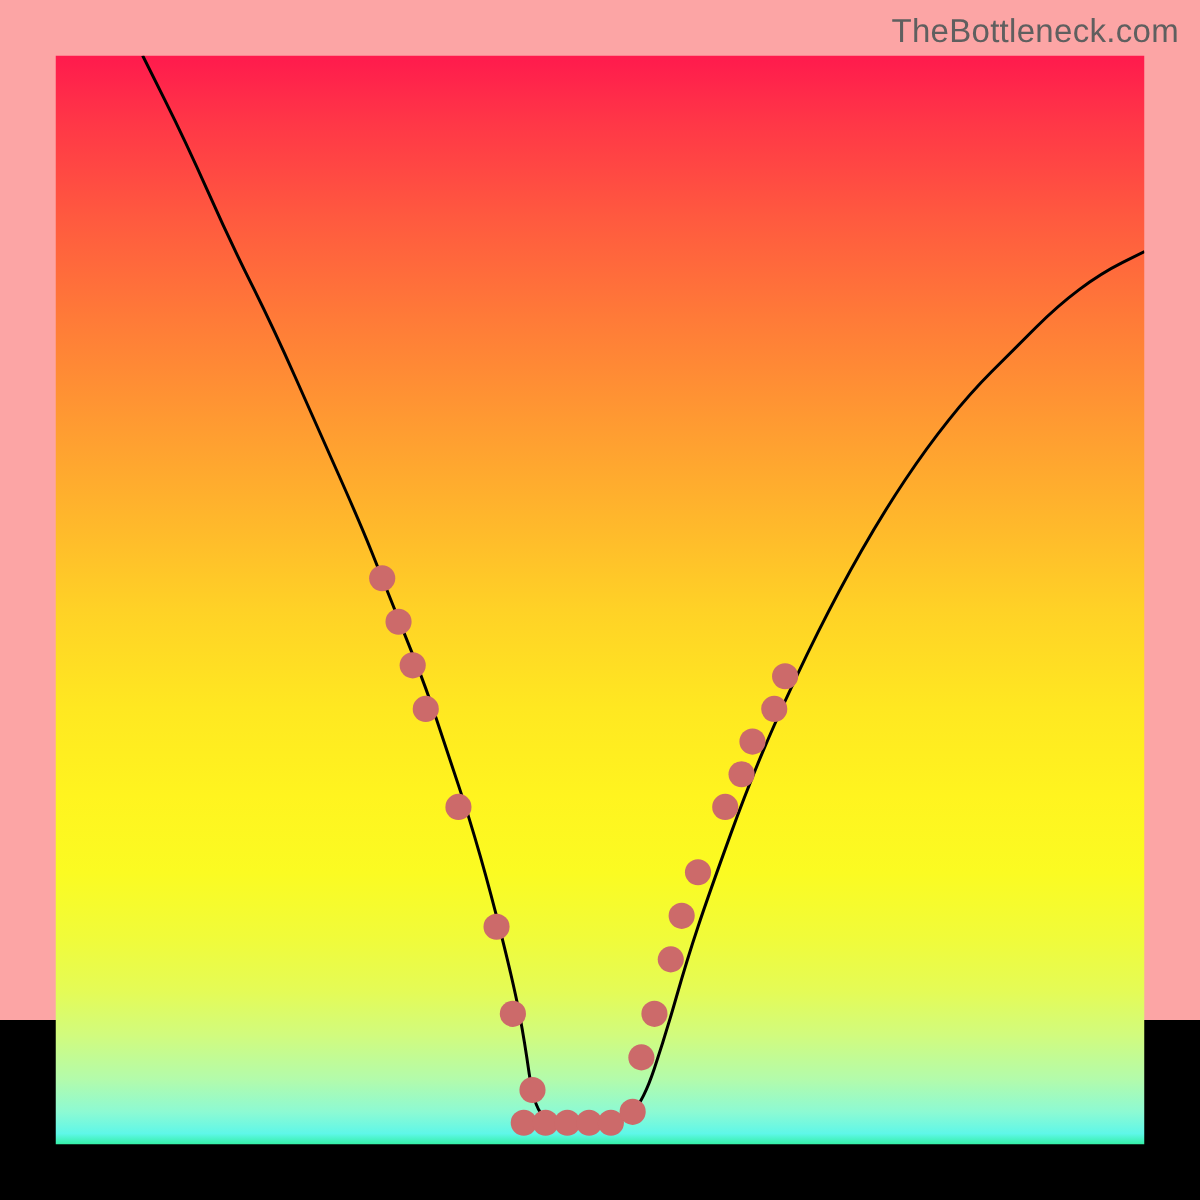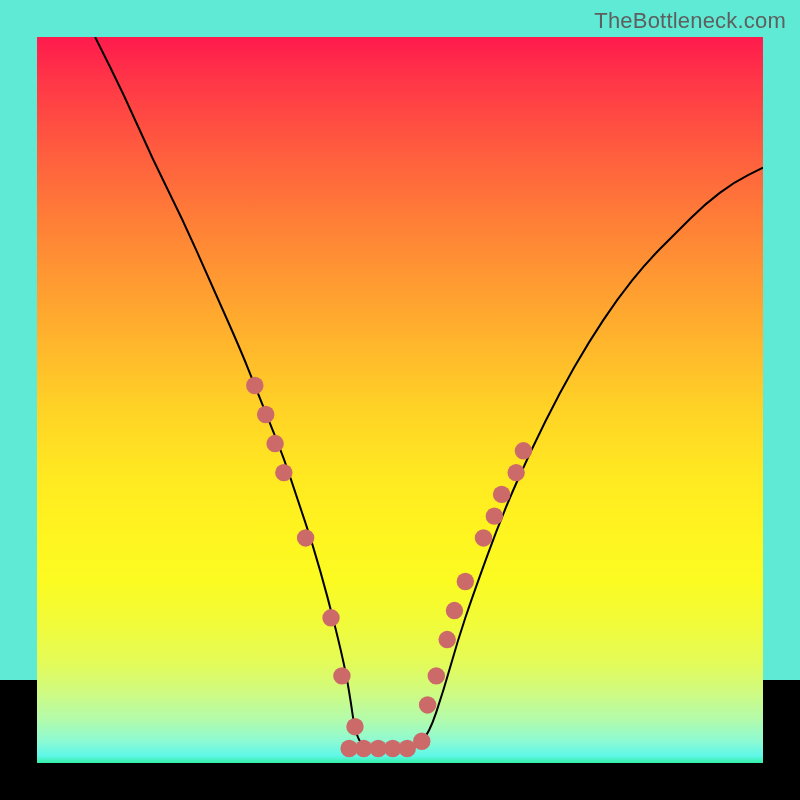--- a/index.html
+++ b/index.html
@@ -8,21 +8,21 @@
     width: 800px;
     height: 800px;
     background: #000;
     overflow: hidden;
     font-family: Arial, Helvetica, sans-serif;
   }
   .stage {
     position: relative;
     width: 800px;
     height: 680px;
-    background: #5eead4;
+    background: #fca5a5;
   }
   .plot-area {
     position: absolute;
     left: 37px;
     top: 37px;
     width: 726px;
     height: 726px;
     overflow: hidden;
   }
   .gradient-bg {

